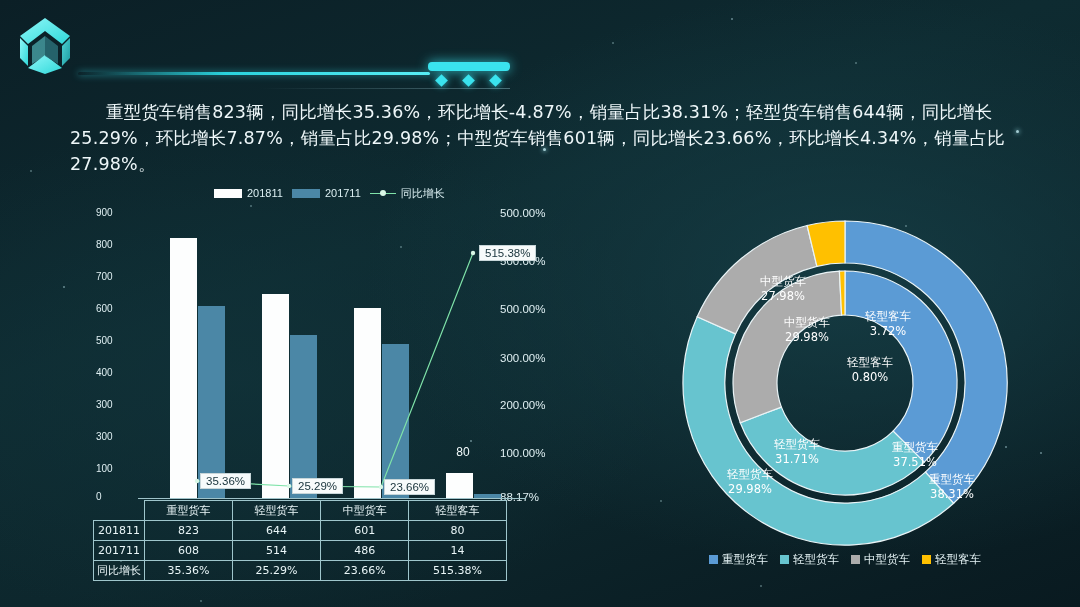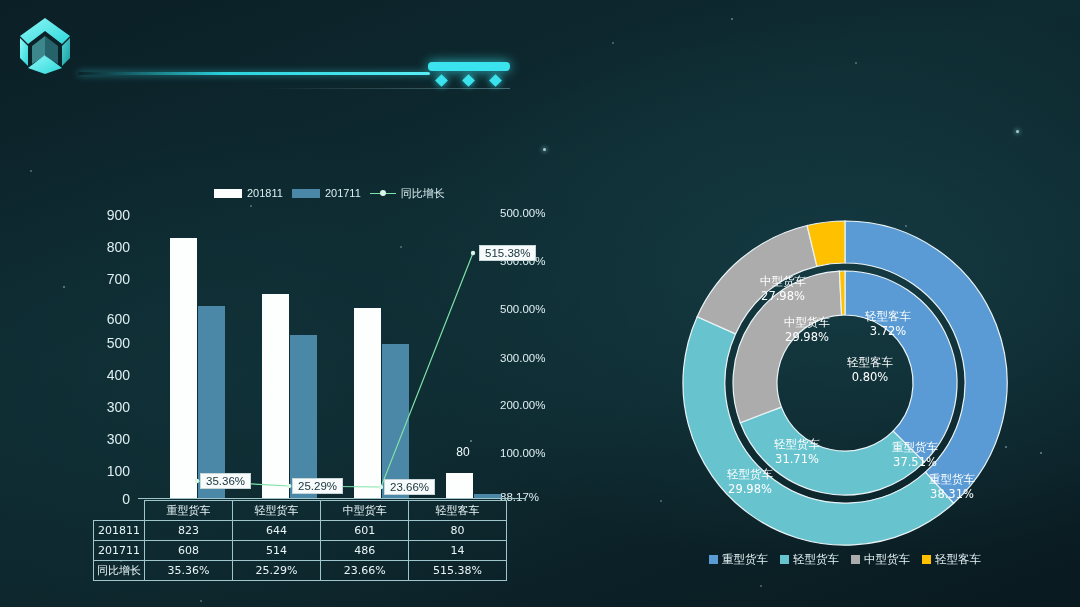--- a/index.html
+++ b/index.html
@@ -66,21 +66,21 @@
   #legend-bar{
     position:absolute;left:118px;top:0px;height:14px;
     display:flex;align-items:center;gap:9px;font-size:11px;color:#dceff2;
   }
   #legend-bar .li{display:flex;align-items:center;gap:5px;}
   .swatch{width:28px;height:9px;display:inline-block;}
   .lineSwatch{position:relative;width:26px;height:9px;display:inline-block;}
   .lineSwatch::before{content:"";position:absolute;left:0;top:4px;width:26px;height:1.5px;background:#7fe3a9;}
   .lineSwatch::after{content:"";position:absolute;left:10px;top:1.5px;width:6px;height:6px;border-radius:50%;background:#d9f7e6;}
 
-  .ytick{position:absolute;font-size:14px;color:#dfeff2;text-align:right;width:34px;}
+  .ytick{position:absolute;font-size:10px;color:#dfeff2;width:34px;}
   .y2tick{position:absolute;font-size:11.5px;color:#dfeff2;text-align:left;width:68px;}
 
   #plot{position:absolute;left:42px;top:27px;width:388px;height:285px;}
   .bar{position:absolute;bottom:0;}
   .bar.a{background:#fdfefe;}
   .bar.b{background:#4b87a6;}
   .blabel{position:absolute;font-size:12px;color:#f2fbfc;text-align:center;}
   .callout{
     position:absolute;background:#f7fbfb;color:#17323a;font-size:11.5px;
     padding:1px 5px;border:1px solid #c7d6d9;white-space:nowrap;
@@ -161,20 +161,21 @@
     <path d="M18 32 L31 22 L31 42 L18 50 Z" fill="#6beef0" opacity=".5"></path>
   </svg>
 
   <div id="rule"></div>
   <div id="rule-dim"></div>
   <div id="cap"></div>
   <i class="dia" style="left:437px"></i>
   <i class="dia" style="left:464px"></i>
   <i class="dia" style="left:491px"></i>
 
+  <div id="para">重型货车销售823辆，同比增长35.36%，环比增长-4.87%，销量占比38.31%；轻型货车销售644辆，同比增长25.29%，环比增长7.87%，销量占比29.98%；中型货车销售601辆，同比增长23.66%，环比增长4.34%，销量占比27.98%。</div>
 
   <div id="bar-panel">
 
     <div id="legend-bar">
       <span class="li">
         <i class="swatch" style="background:#fdfefe"></i>
         <span>201811</span>
       </span>
       <span class="li">
         <i class="swatch" style="background:#4b87a6"></i>
@@ -182,21 +183,21 @@
       </span>
       <span class="li">
         <i class="lineSwatch"></i>
         <span>同比增长</span>
       </span>
     </div>
 
     <div class="ytick" style="left:0;top:21px">900</div>
     <div class="ytick" style="left:0;top:53px">800</div>
     <div class="ytick" style="left:0;top:85px">700</div>
-    <div class="ytick" style="left:0;top:125px">600</div>
+    <div class="ytick" style="left:0;top:117px">600</div>
     <div class="ytick" style="left:0;top:149px">500</div>
     <div class="ytick" style="left:0;top:181px">400</div>
     <div class="ytick" style="left:0;top:213px">300</div>
     <div class="ytick" style="left:0;top:245px">300</div>
     <div class="ytick" style="left:0;top:277px">100</div>
     <div class="ytick" style="left:0;top:305px">0</div>
 
     <div class="y2tick" style="left:404px;top:21px">500.00%</div>
     <div class="y2tick" style="left:404px;top:69px">500.00%</div>
     <div class="y2tick" style="left:404px;top:117px">500.00%</div>

